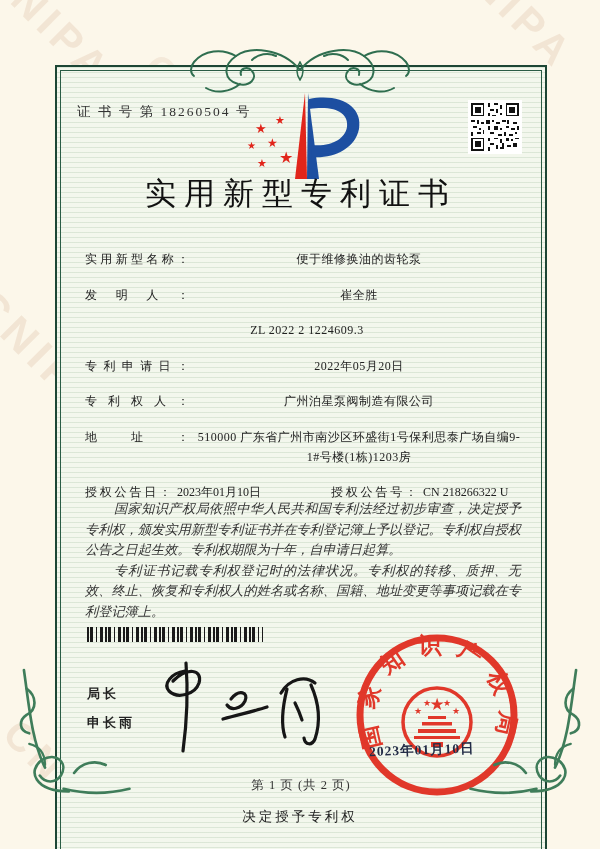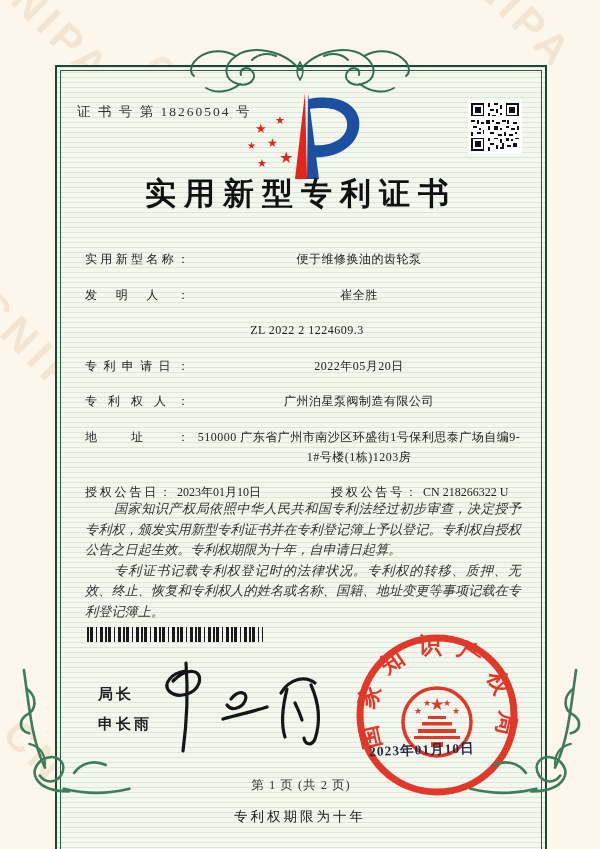--- a/index.html
+++ b/index.html
@@ -17,41 +17,41 @@
           background-image:repeating-linear-gradient(180deg, rgba(125,165,125,0.20) 0 1px, rgba(0,0,0,0) 1px 5px); }
   .cert-inner-border { position:absolute; inset:3px; border:1px solid #2a5c45; pointer-events:none; }
 
   .cert-no { position:absolute; left:20px; top:36px; font-size:13.5px; letter-spacing:2px; color:#333; }
 
   .logo { position:absolute; left:188px; top:22px; }
   .qr { position:absolute; left:411px; top:33px; width:54px; height:54px; background:#fff; padding:3px; }
   .qr svg { width:100%; height:100%; shape-rendering:crispEdges; }
 
   .title { position:absolute; left:0; right:0; top:106px; text-align:center;
-           font-size:31px; font-weight:bold; letter-spacing:8px; color:#111; }
+           font-size:31px; font-weight:normal; letter-spacing:8px; color:#111; }
 
   .fields { position:absolute; left:28px; right:22px; top:182px; font-size:12px; color:#222; }
   .frow { display:flex; margin-bottom:15.5px; line-height:20px; }
   .flabel { flex:0 0 104px; text-align:justify; text-align-last:justify; color:#222; }
   .fvalue { flex:1; padding-left:6px; letter-spacing:0.5px;text-align:center; }
   .grant { display:flex; line-height:20px; }
   .grant .pair1 { flex:0 0 246px; display:flex; }
   .grant .pair2 { flex:1; display:flex; }
   .grant .flabel2 { flex:0 0 86px; text-align:justify; text-align-last:justify; }
   .grant .gval { padding-left:6px; }
 
   .paras { position:absolute; left:28px; right:24px; top:432px; font-size:13.2px;
            line-height:20.5px; color:#333; text-align:justify; }
   .paras p { text-indent:2.2em;font-style:italic; }
 
   .barcode { position:absolute; left:30px; top:560px; width:176px; height:15px;
      background:repeating-linear-gradient(90deg,#1a1a1a 0 2px,rgba(0,0,0,0) 2px 3px,#1a1a1a 3px 6px,rgba(0,0,0,0) 6px 9px,#1a1a1a 9px 10px,rgba(0,0,0,0) 10px 13px,#1a1a1a 13px 16px,rgba(0,0,0,0) 16px 18px); }
 
-  .director { position:absolute; left:41px; top:618px; font-family:"Liberation Sans","DejaVu Sans",sans-serif;
-              font-size:15px; font-weight:bold; color:#222; }
+  .director { position:absolute; left:30px; top:618px; font-family:"Liberation Sans","DejaVu Sans",sans-serif;
+              font-size:13px; font-weight:bold; color:#222; }
   .director div { margin-bottom:11px; letter-spacing:3px; }
   .sig { position:absolute; left:82px; top:592px; }
 
   .seal { position:absolute; left:295px; top:563px; width:170px; height:170px; opacity:0.93; }
   .seal-date { position:absolute; left:312px; top:673px; width:180px; font-size:13.5px;
                font-weight:bold; color:#232c47; letter-spacing:1px; transform:rotate(-2deg); }
 
   .pageinfo { position:absolute; left:0; right:0; top:710px; text-align:center;
               font-size:12.5px; color:#333; letter-spacing:1px; }
 
@@ -226,14 +226,14 @@
   </svg>
   <svg class="orn orn-br" width="132" height="140" viewBox="0 0 100 106" fill="none" stroke="#3f7d5a" stroke-width="2" stroke-linecap="round">
     <path d="M6,6 C10,34 12,60 22,80"></path>
     <path d="M8,20 C16,26 16,36 8,40 C2,44 2,52 10,54"></path>
     <path d="M40,98 C14,98 8,82 20,74 C30,68 40,76 34,86 C30,92 22,92 18,86"></path>
     <path d="M36,96 C52,100 70,100 86,96"></path>
     <path d="M44,84 C50,76 60,74 68,78"></path>
     <path d="M10,62 C18,64 22,70 22,78" stroke-width="1.6"></path>
   </svg>
 
-  <div class="footnote">专利权期限为十年</div>
+  <div class="footnote">决定授予专利权</div>
 </div>
 
 </body></html>

